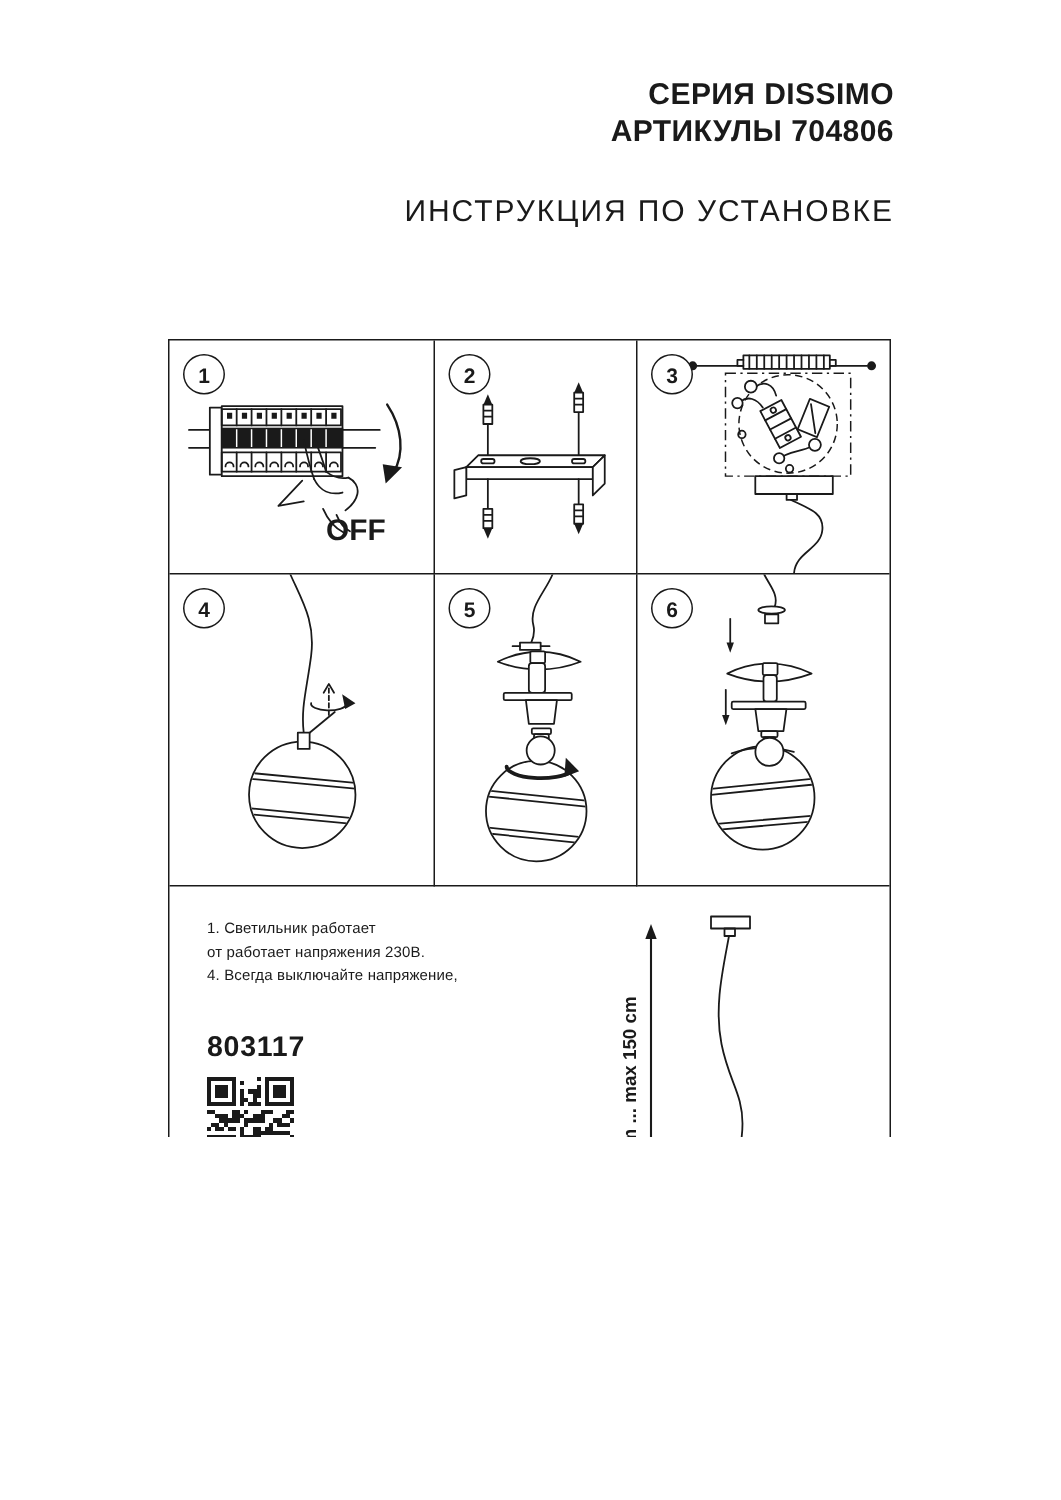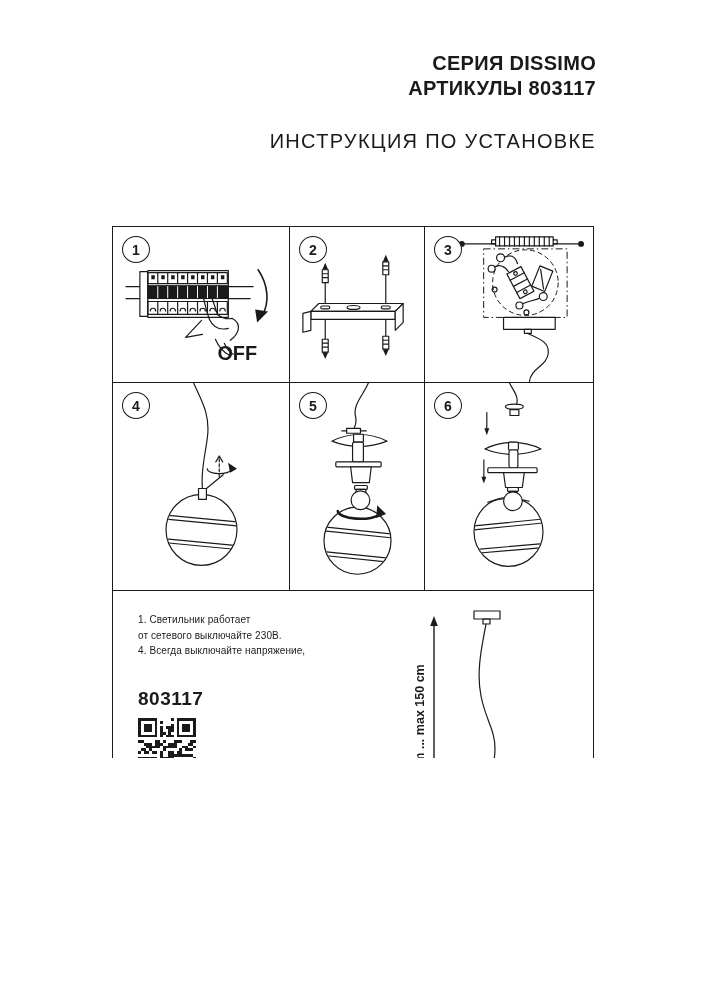--- a/index.html
+++ b/index.html
@@ -33,21 +33,21 @@
   .sw{fill:#ffffff;stroke:#1a1a1a;stroke-width:1.2;stroke-linejoin:round;}
   .f{fill:#1a1a1a;stroke:none;}
 </style>
 </head>
 <body>
 
 <div class="page">
 
   <div class="header">
     <div class="hdr-line">СЕРИЯ DISSIMO</div>
-    <div class="hdr-line">АРТИКУЛЫ 803117</div>
+    <div class="hdr-line">АРТИКУЛЫ 704806</div>
     <div class="hdr-title">
       <div>ИНСТРУКЦИЯ ПО УСТАНОВКЕ</div>
     </div>
   </div>
 
   <div class="frame">
 
     <div class="cell">
       <div class="badge">1</div>
       <svg class="draw" viewBox="0 0 177 156">
@@ -231,21 +231,21 @@
           <rect class="sw" x="83" y="106" width="11" height="4" rx="1"></rect>
           <rect class="sw" x="84.5" y="110" width="8" height="3.5" rx="1"></rect>
           <circle class="sw" cx="88.5" cy="120" r="9.5"></circle>
         </g>
       </svg>
     </div>
 
     <div class="bottom">
       <div class="notes">
         <div>1. Светильник работает</div>
-        <div>от сетевого выключайте 230В.</div>
+        <div>от работает напряжения 230В.</div>
         <div>4. Всегда выключайте напряжение,</div>
       </div>
       <div class="artnum">803117</div>
       <svg class="qr" viewBox="0 0 21 21">
           <rect x="0" y="0" width="1" height="1" fill="#1a1a1a"></rect>
           <rect x="1" y="0" width="1" height="1" fill="#1a1a1a"></rect>
           <rect x="2" y="0" width="1" height="1" fill="#1a1a1a"></rect>
           <rect x="3" y="0" width="1" height="1" fill="#1a1a1a"></rect>
           <rect x="4" y="0" width="1" height="1" fill="#1a1a1a"></rect>
           <rect x="5" y="0" width="1" height="1" fill="#1a1a1a"></rect>

